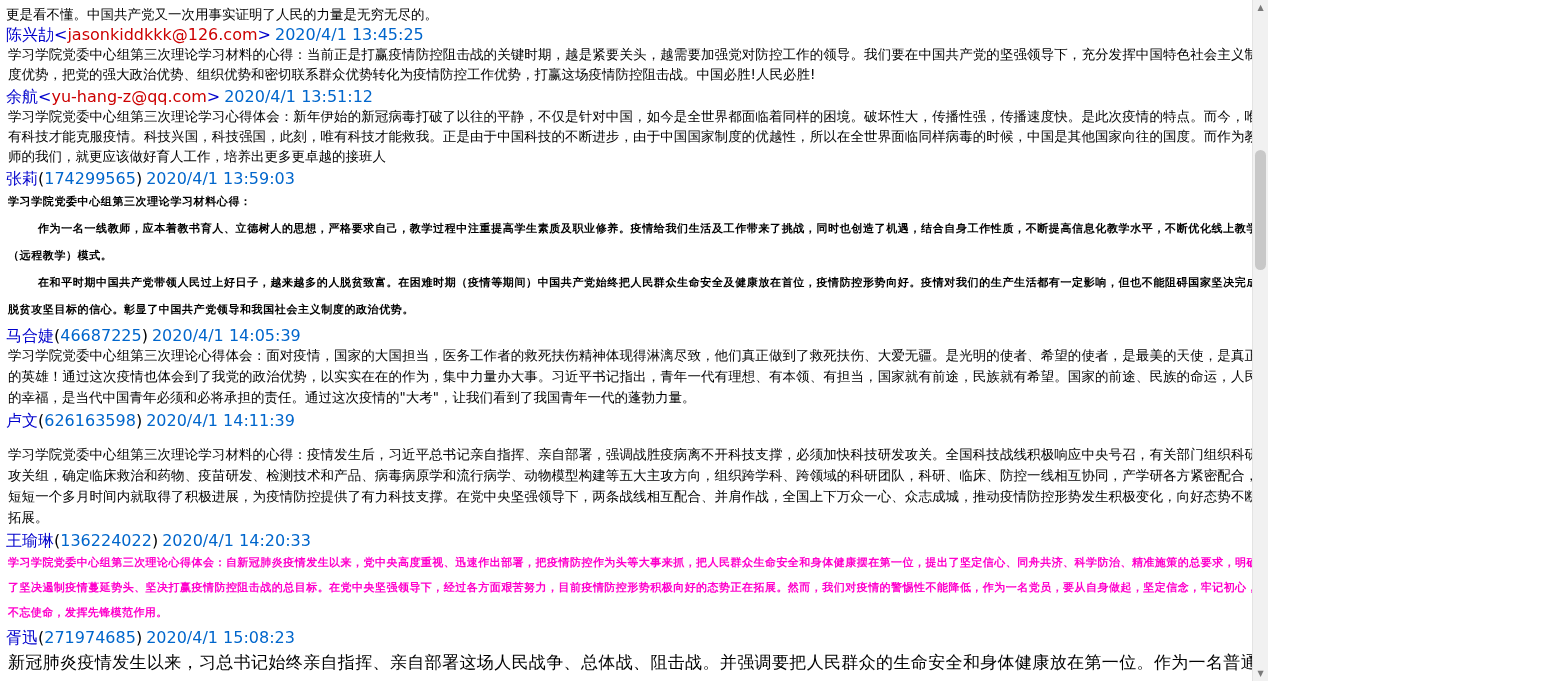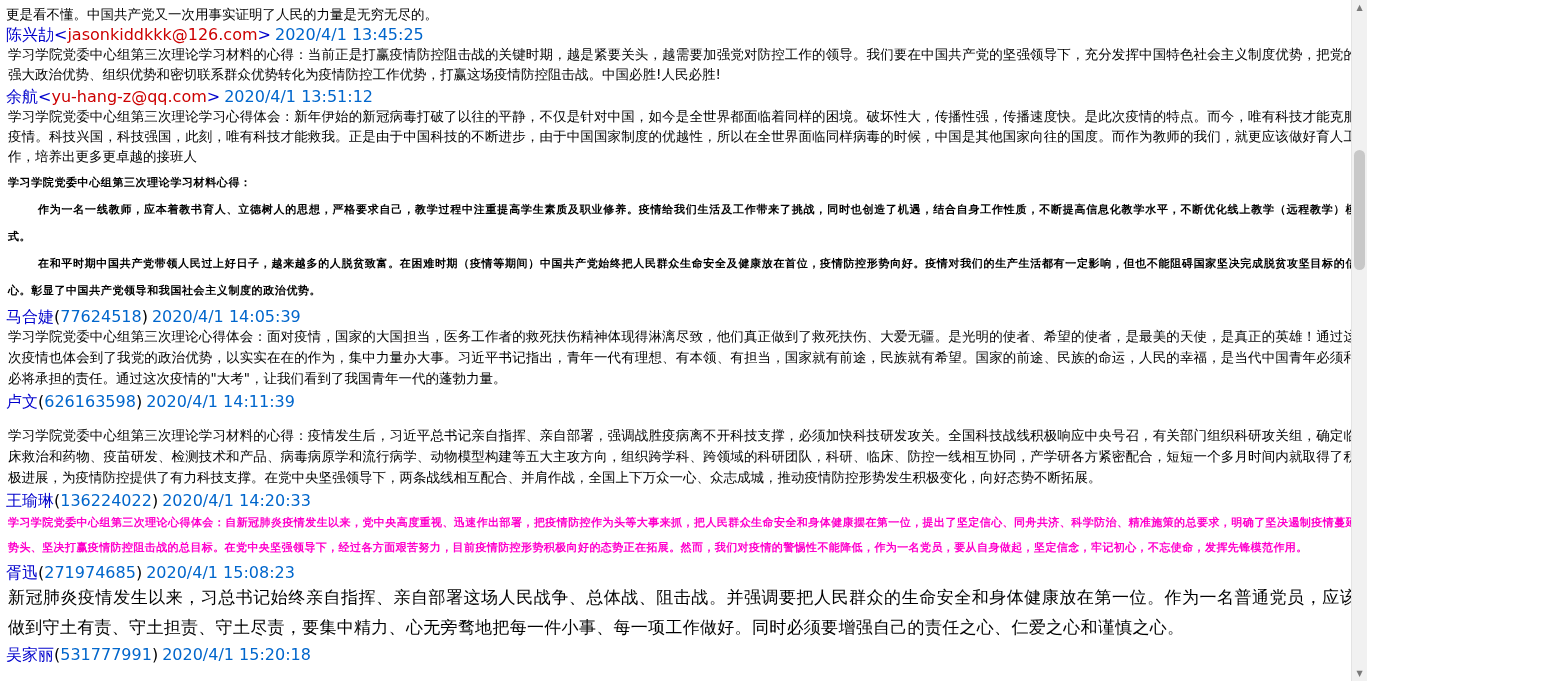--- a/index.html
+++ b/index.html
@@ -9,21 +9,21 @@
   }
   body {
     width: 1545px;
     height: 681px;
     font-family: "DejaVu Sans", "Liberation Sans", sans-serif;
     color: #000000;
     overflow: hidden;
   }
   .page {
     position: relative;
-    width: 1367px;
+    width: 1268px;
     height: 681px;
     box-sizing: border-box;
     padding: 0 8px 0 6px;
   }
   .top-line {
     font-size: 13.5px;
     line-height: 20px;
     padding-top: 4px;
     color: #000;
   }
@@ -133,29 +133,30 @@
     <div class="meta"><span class="author">陈兴劼</span><span class="angle">&lt;</span><span class="email">jasonkiddkkk@126.com</span><span class="angle">&gt;</span><span class="date">2020/4/1 13:45:25</span></div>
     <div class="body">学习学院党委中心组第三次理论学习材料的心得：当前正是打赢疫情防控阻击战的关键时期，越是紧要关头，越需要加强党对防控工作的领导。我们要在中国共产党的坚强领导下，充分发挥中国特色社会主义制度优势，把党的强大政治优势、组织优势和密切联系群众优势转化为疫情防控工作优势，打赢这场疫情防控阻击战。中国必胜!人民必胜!</div>
   </div>
 
   <div class="post">
     <div class="meta"><span class="author">余航</span><span class="angle">&lt;</span><span class="email">yu-hang-z@qq.com</span><span class="angle">&gt;</span><span class="date">2020/4/1 13:51:12</span></div>
     <div class="body">学习学院党委中心组第三次理论学习心得体会：新年伊始的新冠病毒打破了以往的平静，不仅是针对中国，如今是全世界都面临着同样的困境。破坏性大，传播性强，传播速度快。是此次疫情的特点。而今，唯有科技才能克服疫情。科技兴国，科技强国，此刻，唯有科技才能救我。正是由于中国科技的不断进步，由于中国国家制度的优越性，所以在全世界面临同样病毒的时候，中国是其他国家向往的国度。而作为教师的我们，就更应该做好育人工作，培养出更多更卓越的接班人</div>
   </div>
 
   <div class="post">
+    <div class="meta"><span class="author">张莉</span>(<span class="uid">174299565</span>)<span class="date">2020/4/1 13:59:03</span></div>
     <div class="body serif-bold">
       <p>学习学院党委中心组第三次理论学习材料心得：</p>
       <p class="indent">作为一名一线教师，应本着教书育人、立德树人的思想，严格要求自己，教学过程中注重提高学生素质及职业修养。疫情给我们生活及工作带来了挑战，同时也创造了机遇，结合自身工作性质，不断提高信息化教学水平，不断优化线上教学（远程教学）模式。</p>
       <p class="indent">在和平时期中国共产党带领人民过上好日子，越来越多的人脱贫致富。在困难时期（疫情等期间）中国共产党始终把人民群众生命安全及健康放在首位，疫情防控形势向好。疫情对我们的生产生活都有一定影响，但也不能阻碍国家坚决完成脱贫攻坚目标的信心。彰显了中国共产党领导和我国社会主义制度的政治优势。</p>
     </div>
   </div>
 
   <div class="post">
-    <div class="meta"><span class="author">马合婕</span>(<span class="uid">77624518</span>)<span class="date">2020/4/1 14:05:39</span></div>
+    <div class="meta"><span class="author">马合婕</span>(<span class="uid">46687225</span>)<span class="date">2020/4/1 14:05:39</span></div>
     <div class="body spaced">学习学院党委中心组第三次理论心得体会：面对疫情，国家的大国担当，医务工作者的救死扶伤精神体现得淋漓尽致，他们真正做到了救死扶伤、大爱无疆。是光明的使者、希望的使者，是最美的天使，是真正的英雄！通过这次疫情也体会到了我党的政治优势，以实实在在的作为，集中力量办大事。习近平书记指出，青年一代有理想、有本领、有担当，国家就有前途，民族就有希望。国家的前途、民族的命运，人民的幸福，是当代中国青年必须和必将承担的责任。通过这次疫情的"大考"，让我们看到了我国青年一代的蓬勃力量。</div>
   </div>
 
   <div class="post">
     <div class="meta"><span class="author">卢文</span>(<span class="uid">626163598</span>)<span class="date">2020/4/1 14:11:39</span></div>
     <div class="gap-med"></div>
     <div class="body spaced">学习学院党委中心组第三次理论学习材料的心得：疫情发生后，习近平总书记亲自指挥、亲自部署，强调战胜疫病离不开科技支撑，必须加快科技研发攻关。全国科技战线积极响应中央号召，有关部门组织科研攻关组，确定临床救治和药物、疫苗研发、检测技术和产品、病毒病原学和流行病学、动物模型构建等五大主攻方向，组织跨学科、跨领域的科研团队，科研、临床、防控一线相互协同，产学研各方紧密配合，短短一个多月时间内就取得了积极进展，为疫情防控提供了有力科技支撑。在党中央坚强领导下，两条战线相互配合、并肩作战，全国上下万众一心、众志成城，推动疫情防控形势发生积极变化，向好态势不断拓展。</div>
   </div>
 
   <div class="post">

